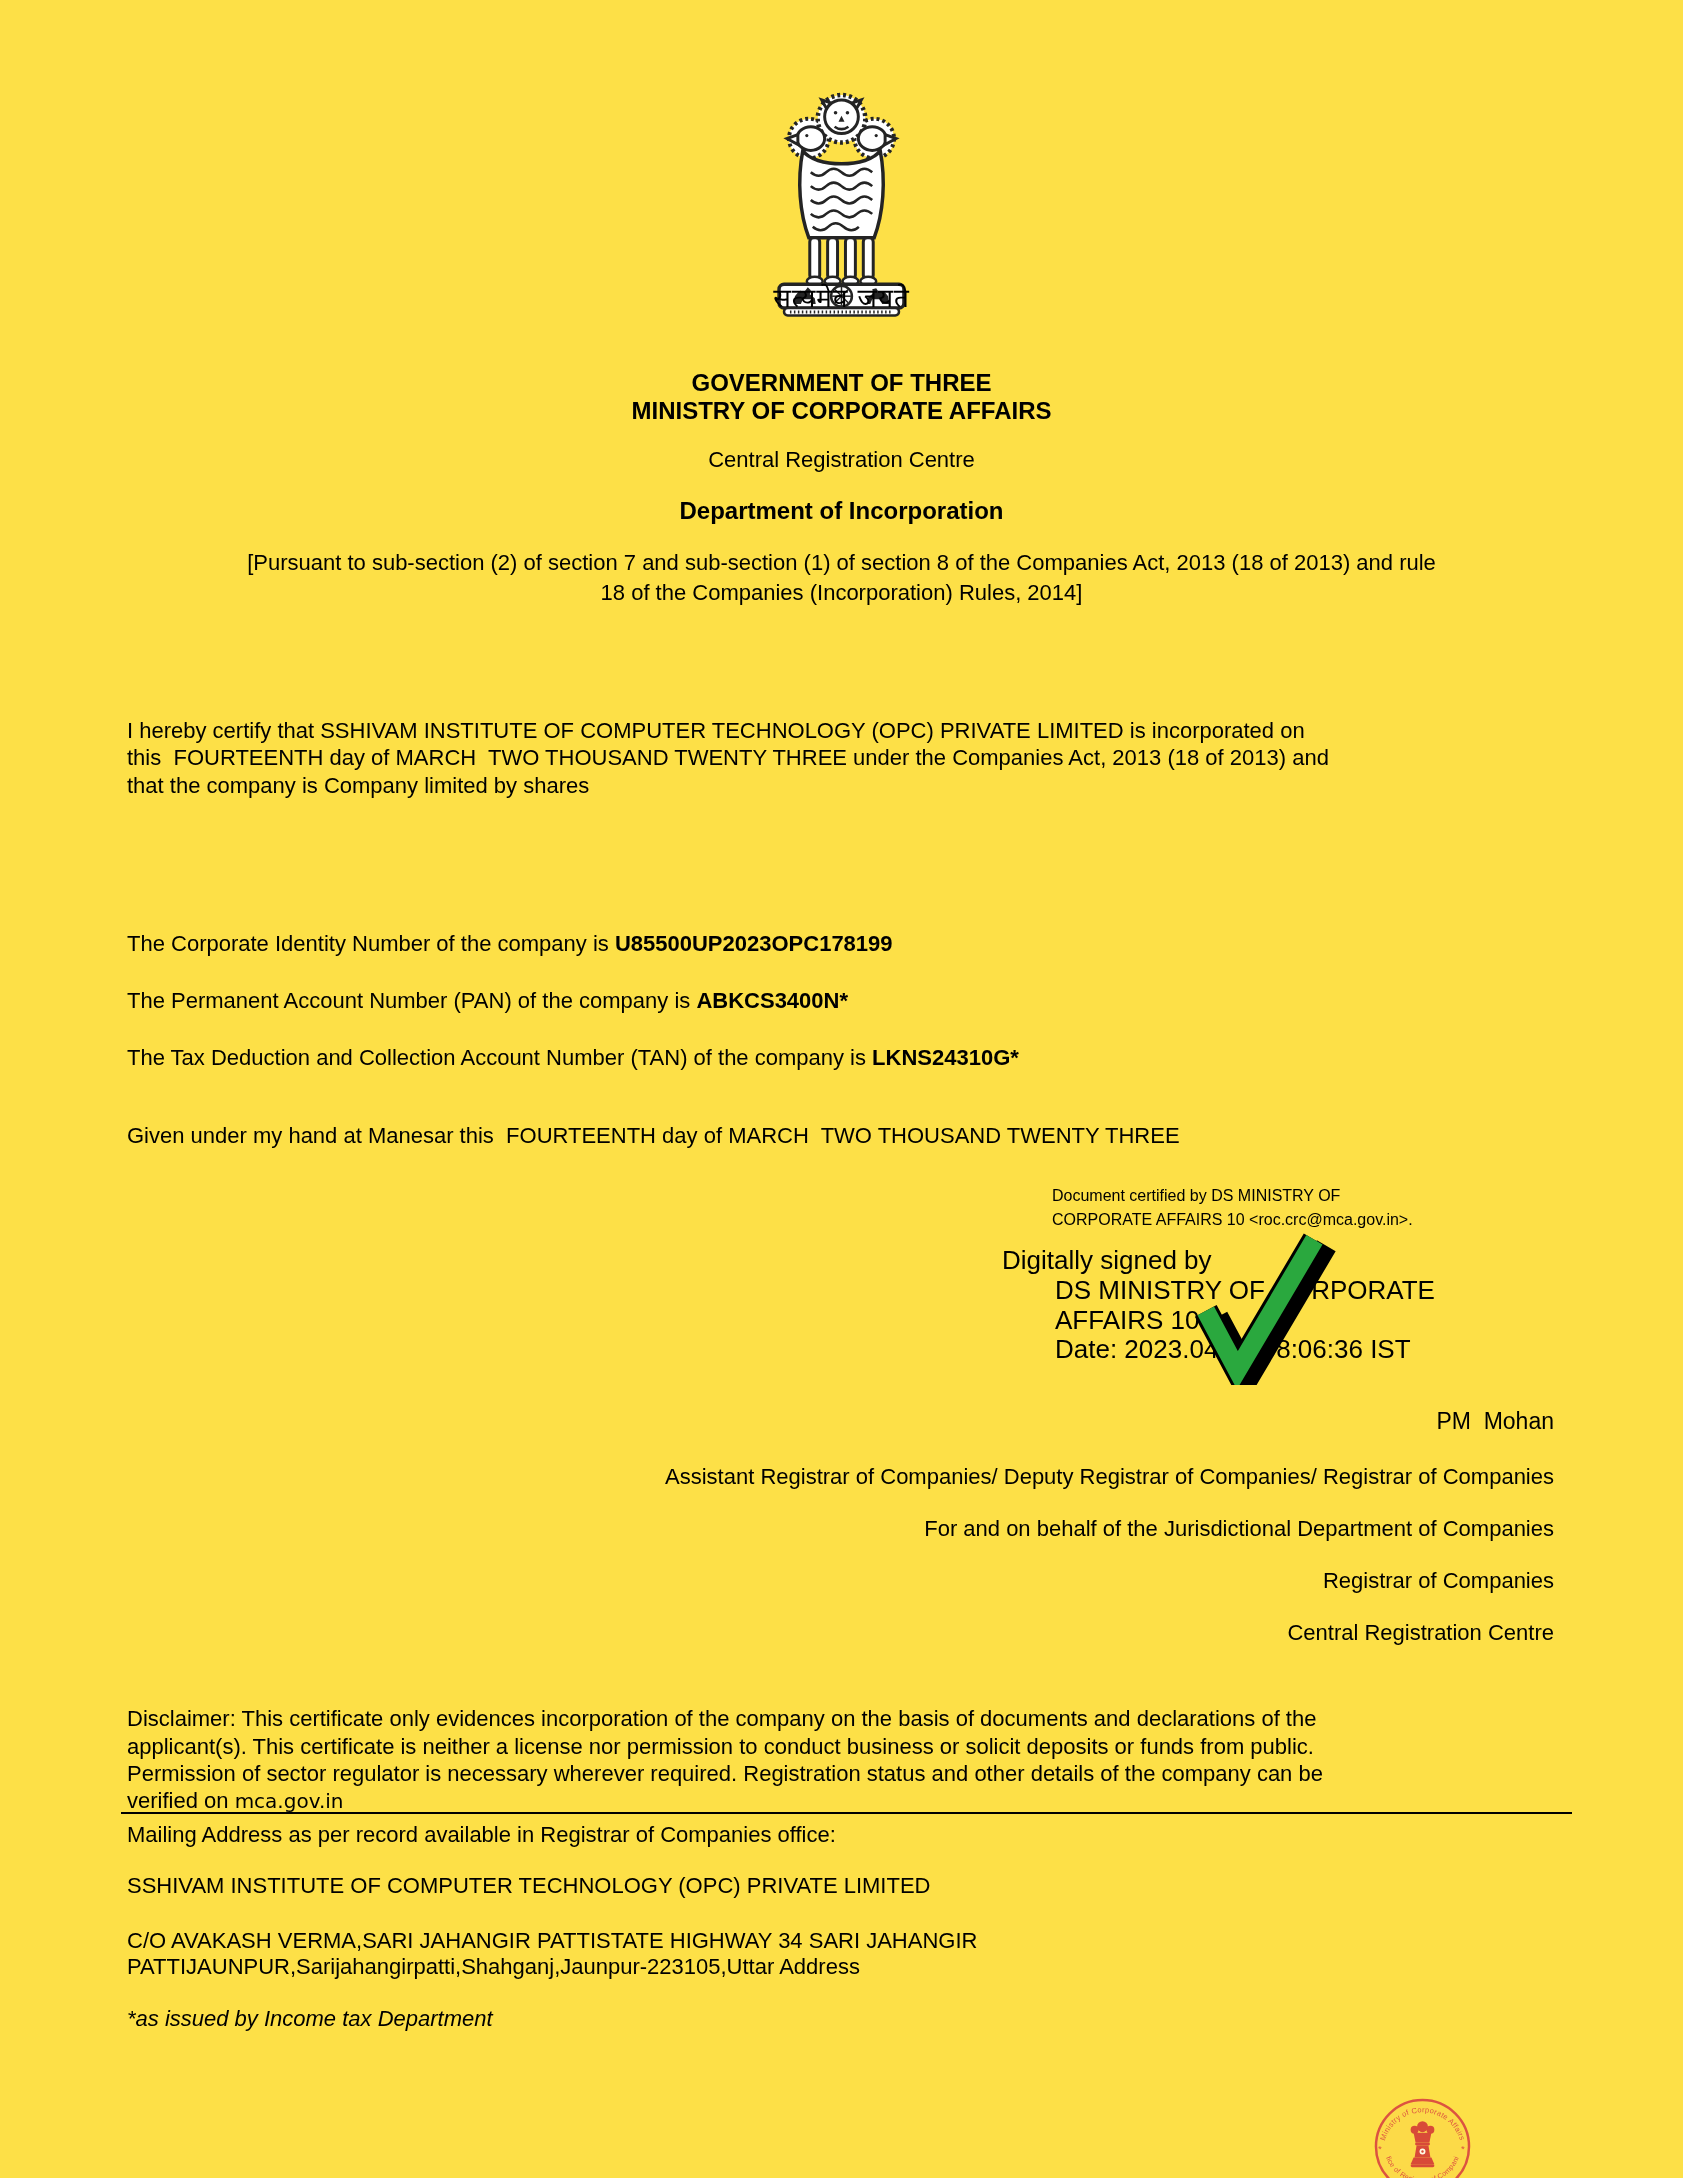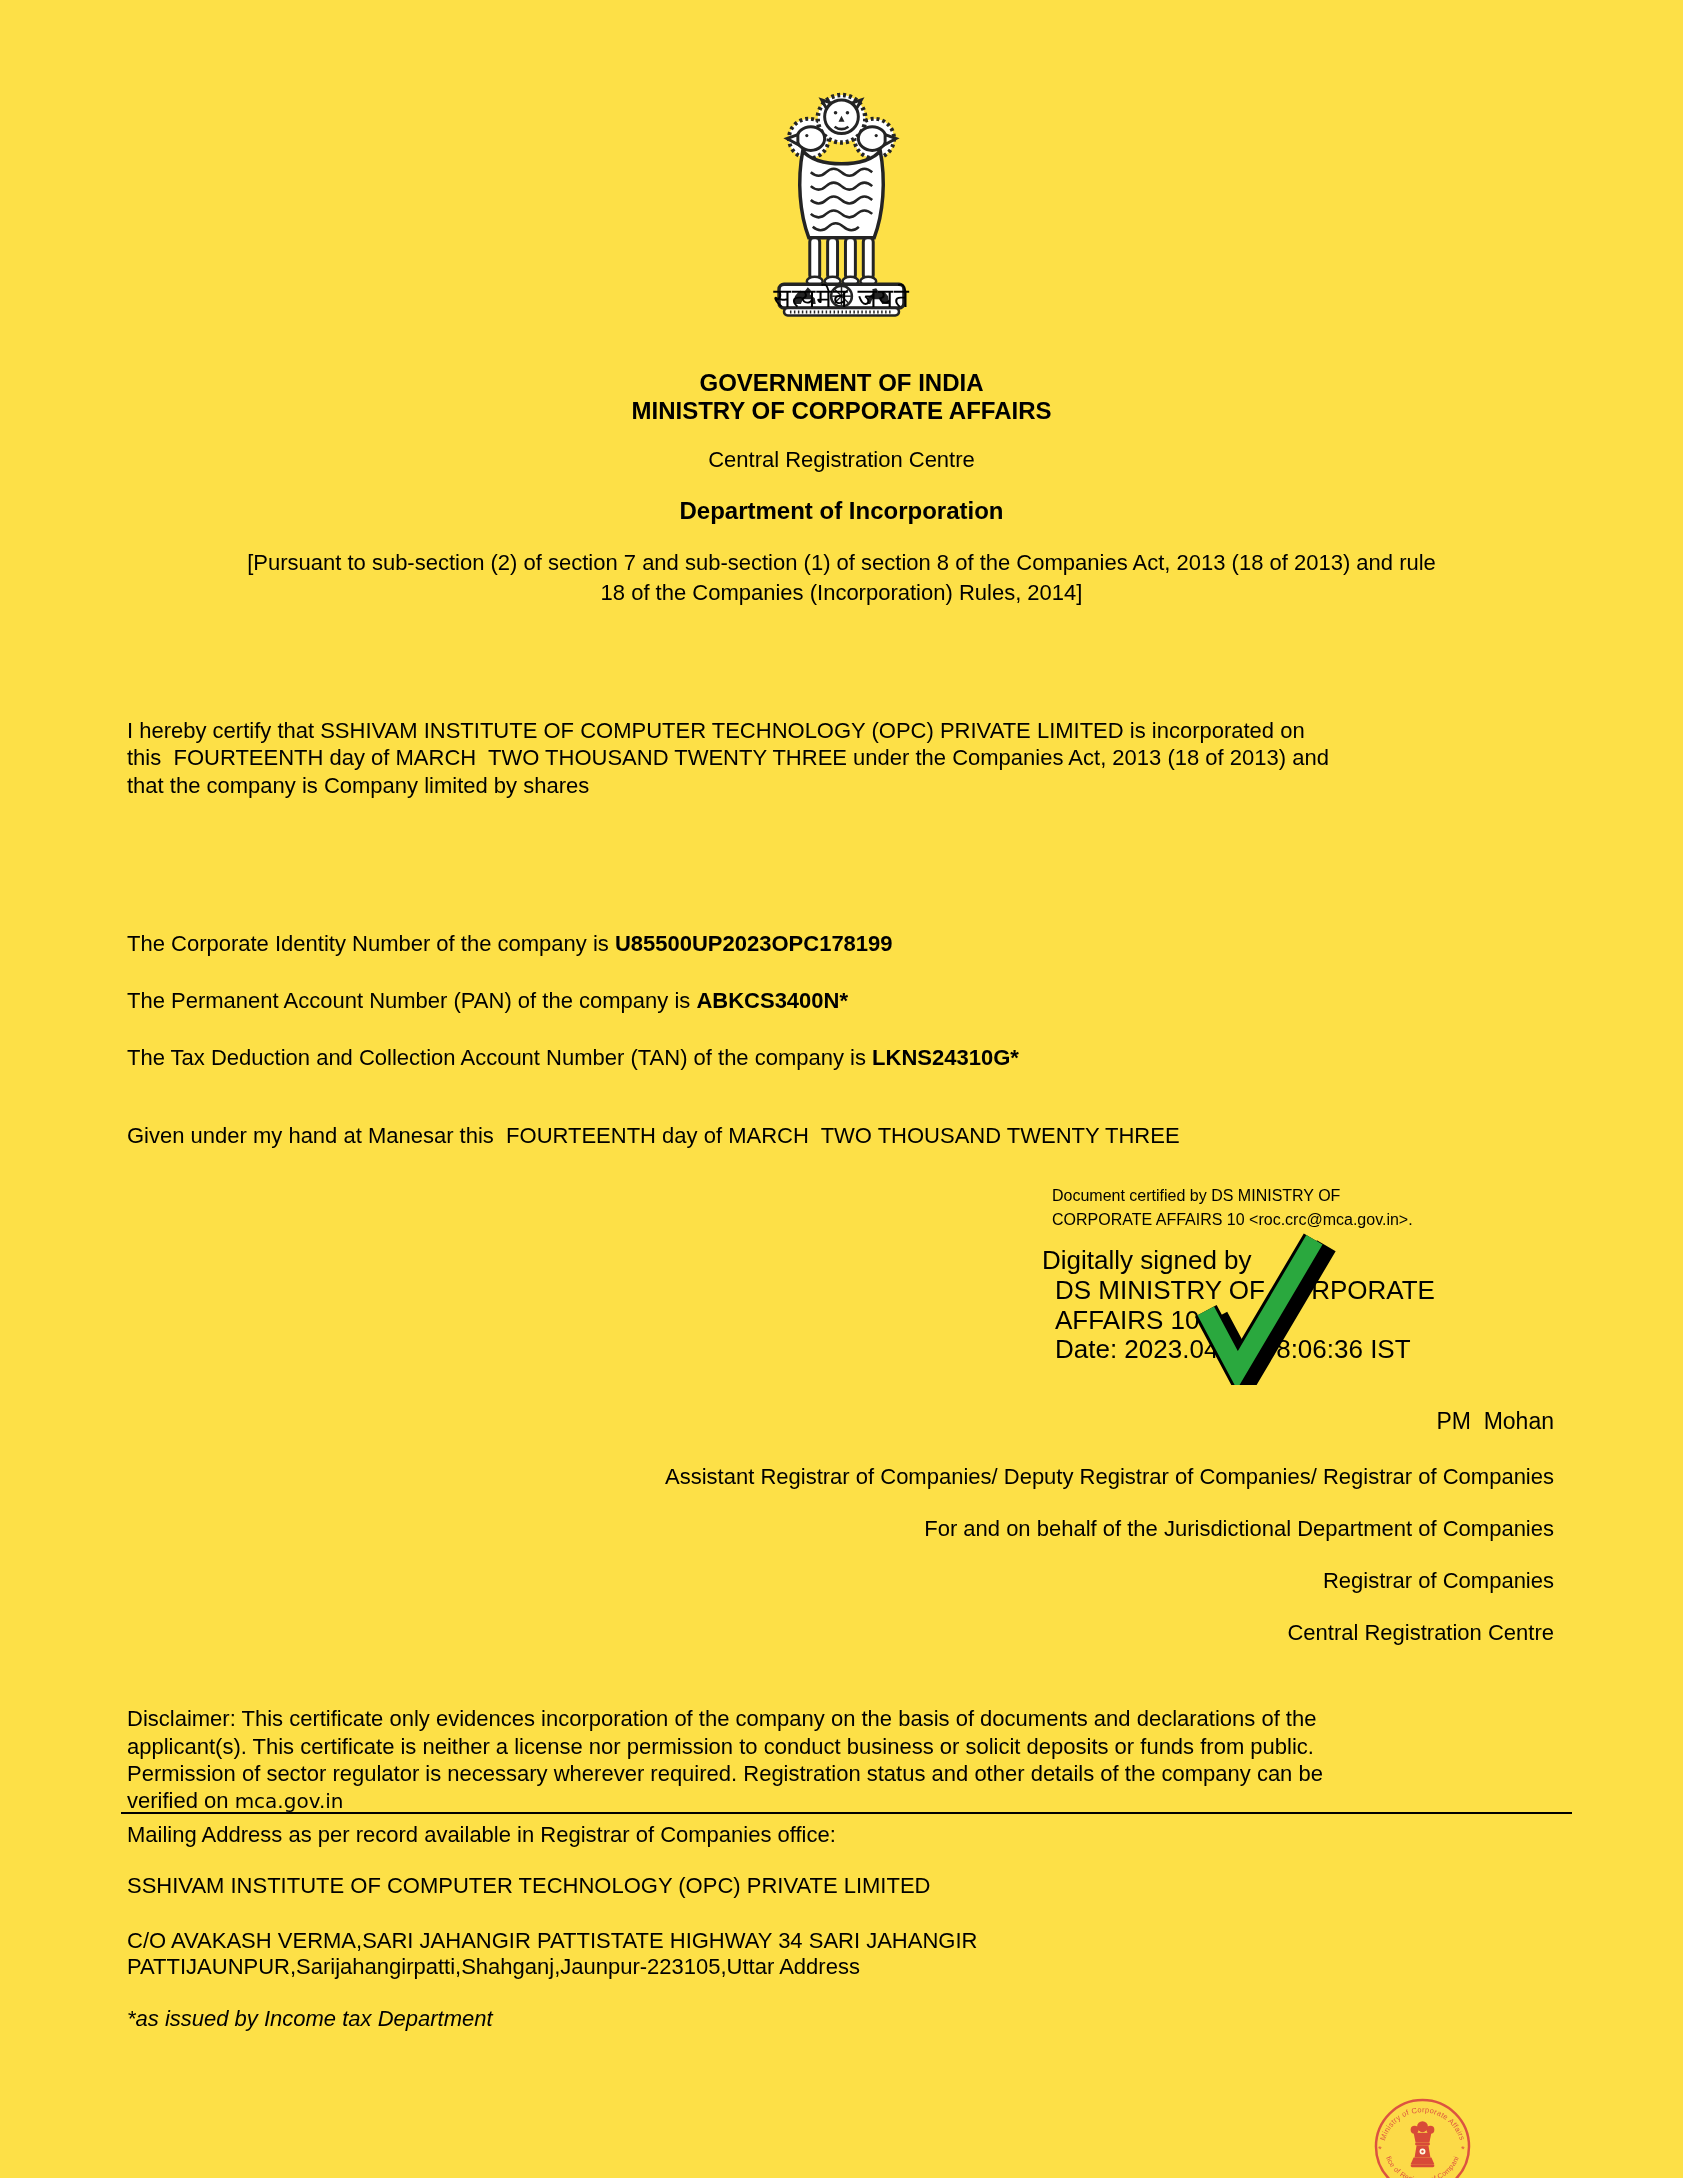--- a/index.html
+++ b/index.html
@@ -71,40 +71,40 @@
         </g>
         <path d="M27,219 l1,-8 l4,-5 l6,0 l3,-4 l3,3 l-1,4 l5,4 l1,6 l-3,0 l-2,-5 l-8,0 l-2,5 Z" fill="#242424" stroke="none"></path>
         <path d="M123,219 l-1,-8 l-4,-5 l-6,0 l-2,-3 l-4,1 l1,4 l-5,4 l-1,7 l3,0 l2,-5 l8,0 l2,5 Z" fill="#242424" stroke="none"></path>
         <rect x="17" y="223" width="116" height="7.5" rx="3.75" stroke-width="2.5"></rect>
         <line x1="23" y1="227" x2="127" y2="227" stroke-width="3" stroke-dasharray="1.5 2.5"></line>
       </g>
     </svg>
   </div>
   <div class="abs c motto" style="top:279px;">सत्यमेव जयते</div>
 
-  <div class="abs c bold head-t" style="top:369px;">GOVERNMENT OF INDIA</div>
+  <div class="abs c bold head-t" style="top:369px;">GOVERNMENT OF THREE</div>
   <div class="abs c bold head-t" style="top:397px;">MINISTRY OF CORPORATE AFFAIRS</div>
   <div class="abs c body-t" style="top:447px;">Central Registration Centre</div>
   <div class="abs c bold head-t" style="top:497px;">Department of Incorporation</div>
   <div class="abs c body-t" style="top:550px;">[Pursuant to sub-section (2) of section 7 and sub-section (1) of section 8 of the Companies Act, 2013 (18 of 2013) and rule</div>
   <div class="abs c body-t" style="top:580px;">18 of the Companies (Incorporation) Rules, 2014]</div>
 
   <div class="abs l body-t" style="top:718px;">I hereby certify that SSHIVAM INSTITUTE OF COMPUTER TECHNOLOGY (OPC) PRIVATE LIMITED is incorporated on</div>
   <div class="abs l body-t" style="top:745px;">this  FOURTEENTH day of MARCH  TWO THOUSAND TWENTY THREE under the Companies Act, 2013 (18 of 2013) and</div>
   <div class="abs l body-t" style="top:773px;">that the company is Company limited by shares</div>
 
   <div class="abs l body-t" style="top:931px;"><span>The Corporate Identity Number of the company is </span><b>U85500UP2023OPC178199</b></div>
   <div class="abs l body-t" style="top:988px;"><span>The Permanent Account Number (PAN) of the company is </span><b>ABKCS3400N*</b></div>
   <div class="abs l body-t" style="top:1045px;"><span>The Tax Deduction and Collection Account Number (TAN) of the company is </span><b>LKNS24310G*</b></div>
 
   <div class="abs l body-t" style="top:1123px;">Given under my hand at Manesar this  FOURTEENTH day of MARCH  TWO THOUSAND TWENTY THREE</div>
 
   <div class="abs sig-note" style="left:1052px;top:1184px;">Document certified by DS MINISTRY OF</div>
   <div class="abs sig-note" style="left:1052px;top:1208px;">CORPORATE AFFAIRS 10 &lt;roc.crc@mca.gov.in&gt;.</div>
-  <div class="abs ds-t" style="left:1042px;top:1245px;">Digitally signed by</div>
+  <div class="abs ds-t" style="left:1002px;top:1245px;">Digitally signed by</div>
   <div class="abs ds-t" style="left:1055px;top:1275px;">DS MINISTRY OF CORPORATE</div>
   <div class="abs ds-t" style="left:1055px;top:1305px;">AFFAIRS 10</div>
   <div class="abs ds-t" style="left:1055px;top:1334px;">Date: 2023.04.16 08:06:36 IST</div>
 
   <div class="abs" style="left:1184px;top:1186px;width:168px;height:163px;">
     <svg width="168" height="163" viewBox="0 0 170 165">
       <path d="M 34 96 L 66 156 L 144 24" fill="none" stroke="#000000" stroke-width="22"></path>
       <path d="M 22 90 L 54 150 L 132 18" fill="none" stroke="#000000" stroke-width="25"></path>
       <path d="M 22 90 L 54 150 L 132 18" fill="none" stroke="#2aa83e" stroke-width="19"></path>
     </svg>

